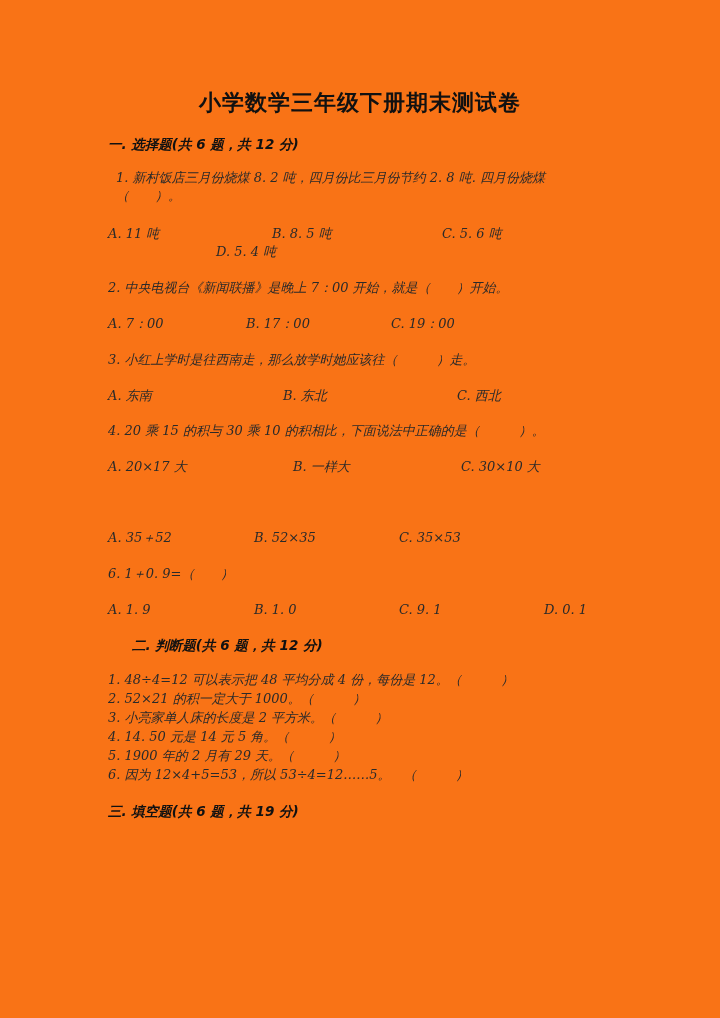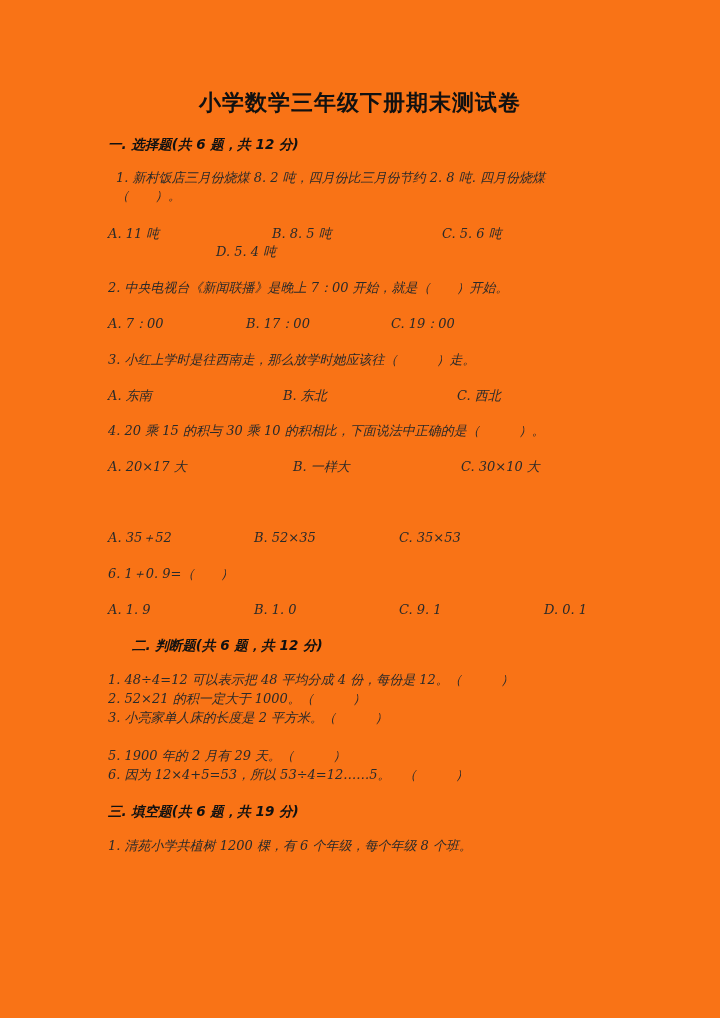--- a/index.html
+++ b/index.html
@@ -51,19 +51,19 @@
   <div class="t q" style="left:108px; top:566px;">6. 1＋0. 9=（　　）</div>
   <div class="t opt" style="left:108px; top:602px;">A. 1. 9</div>
   <div class="t opt" style="left:254px; top:602px;">B. 1. 0</div>
   <div class="t opt" style="left:399px; top:602px;">C. 9. 1</div>
   <div class="t opt" style="left:544px; top:602px;">D. 0. 1</div>
 
   <div class="t sec" style="left:108px; top:637px;margin-left:24px;">二. 判断题(共 6 题，共 12 分)</div>
   <div class="t q" style="left:108px; top:672px;text-align:center;">1. 48÷4=12 可以表示把 48 平均分成 4 份，每份是 12。（　　　）</div>
   <div class="t q" style="left:108px; top:691px;">2. 52×21 的积一定大于 1000。（　　　）</div>
   <div class="t q" style="left:108px; top:710px;">3. 小亮家单人床的长度是 2 平方米。（　　　）</div>
+  <div class="t q" style="left:108px; top:729px;">4. 14. 50 元是 14 元 5 角。（　　　）</div>
   <div class="t q" style="left:108px; top:748px;">5. 1900 年的 2 月有 29 天。（　　　）</div>
   <div class="t q" style="left:108px; top:767px;">6. 因为 12×4+5=53，所以 53÷4=12……5。　（　　　）</div>
 
   <div class="t sec" style="left:108px; top:803px;">三. 填空题(共 6 题，共 19 分)</div>
-  <div class="t q" style="left:108px; top:838px;">1. 清苑小学共植树 1200 棵，有 6 个年级，每个年级 8 个班。</div>
 
 </div>
 
 </body></html>

